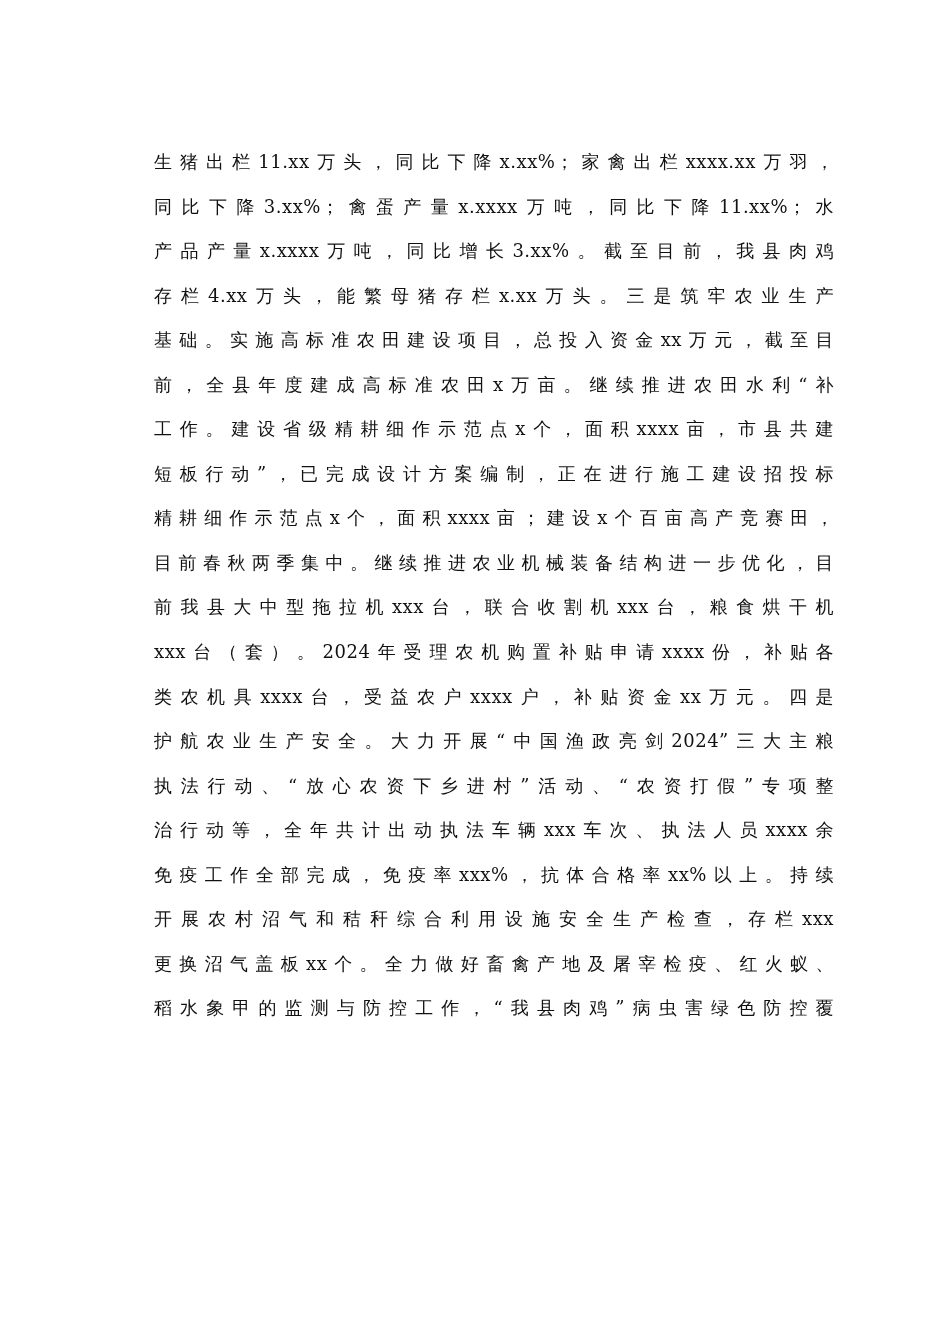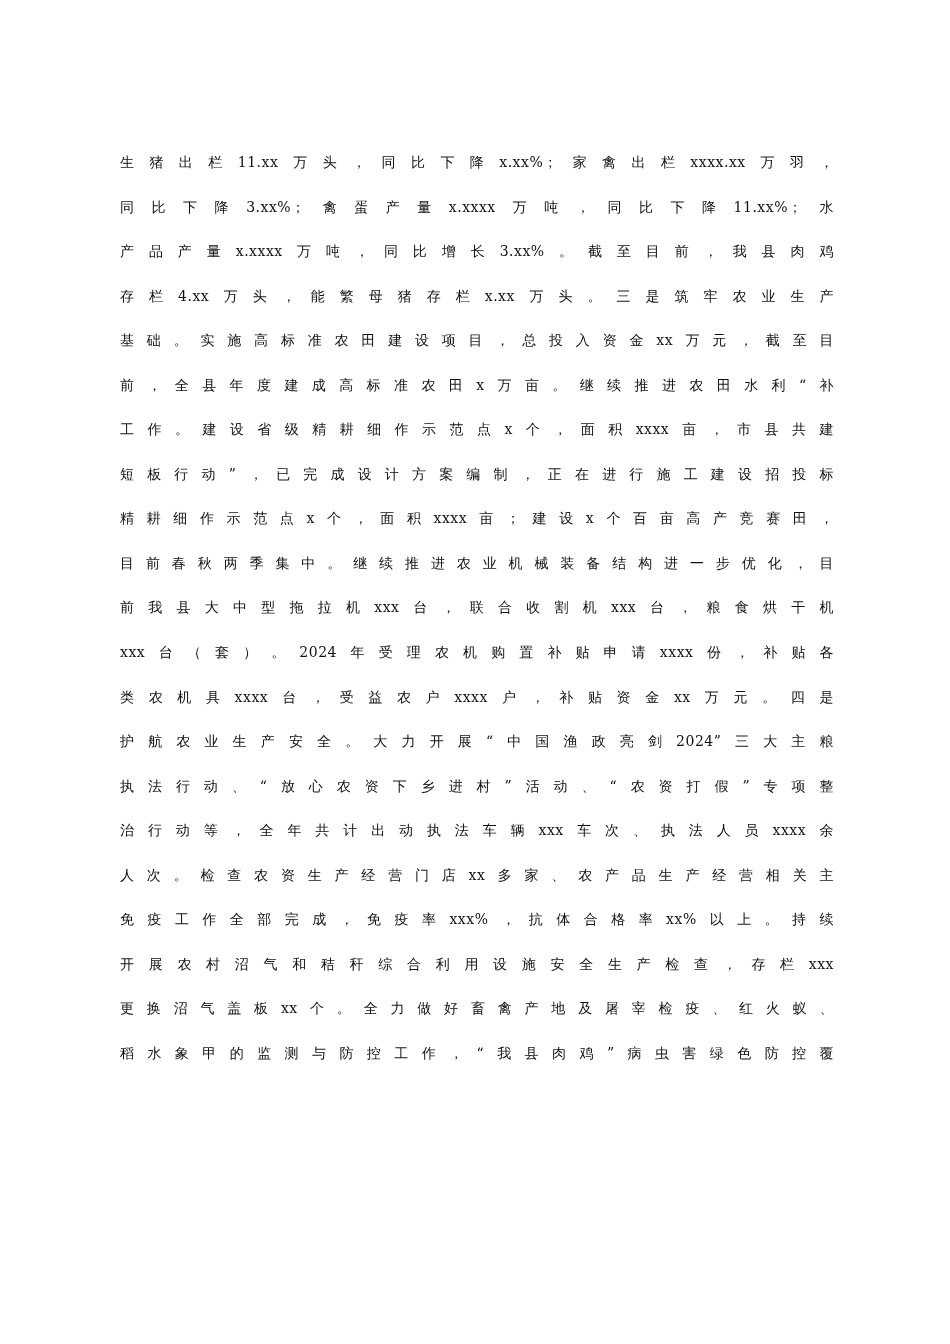--- a/index.html
+++ b/index.html
@@ -26,26 +26,27 @@
     .body-text {
       position: absolute;
       left: 120px;
       top: 145px;
       width: 714px;
     }
     .line {
       display: block;
       height: 44.55px;
       line-height: 34px;
-      font-size: 14px;
+      font-size: 18px;
       white-space: nowrap;
       text-align: justify;
       text-align-last: justify;
       letter-spacing: 0.5px;
       overflow: visible;
+      margin-left: 34px;
     }
   </style>
 </head>
 <body>
 
 <div class="page">
   <div class="body-text">
     <span class="line">生猪出栏11.xx万头，同比下降x.xx%；家禽出栏xxxx.xx万羽，</span>
     <span class="line">同比下降3.xx%；禽蛋产量x.xxxx万吨，同比下降11.xx%；水</span>
     <span class="line">产品产量x.xxxx万吨，同比增长3.xx%。截至目前，我县肉鸡</span>
@@ -55,19 +56,18 @@
     <span class="line">工作。建设省级精耕细作示范点x个，面积xxxx亩，市县共建</span>
     <span class="line">短板行动”，已完成设计方案编制，正在进行施工建设招投标</span>
     <span class="line">精耕细作示范点x个，面积xxxx亩；建设x个百亩高产竞赛田，</span>
     <span class="line">目前春秋两季集中。继续推进农业机械装备结构进一步优化，目</span>
     <span class="line">前我县大中型拖拉机xxx台，联合收割机xxx台，粮食烘干机</span>
     <span class="line">xxx台（套）。2024年受理农机购置补贴申请xxxx份，补贴各</span>
     <span class="line">类农机具xxxx台，受益农户xxxx户，补贴资金xx万元。四是</span>
     <span class="line">护航农业生产安全。大力开展“中国渔政亮剑2024”三大主粮</span>
     <span class="line">执法行动、“放心农资下乡进村”活动、“农资打假”专项整</span>
     <span class="line">治行动等，全年共计出动执法车辆xxx车次、执法人员xxxx余</span>
-    <span class="line">人次。检查农资生产经营门店xx多家、农产品生产经营相关主</span>
     <span class="line">免疫工作全部完成，免疫率xxx%，抗体合格率xx%以上。持续</span>
     <span class="line">开展农村沼气和秸秆综合利用设施安全生产检查，存栏xxx</span>
     <span class="line">更换沼气盖板xx个。全力做好畜禽产地及屠宰检疫、红火蚁、</span>
     <span class="line">稻水象甲的监测与防控工作，“我县肉鸡”病虫害绿色防控覆</span>
   </div>
 </div>
 
 </body></html>

